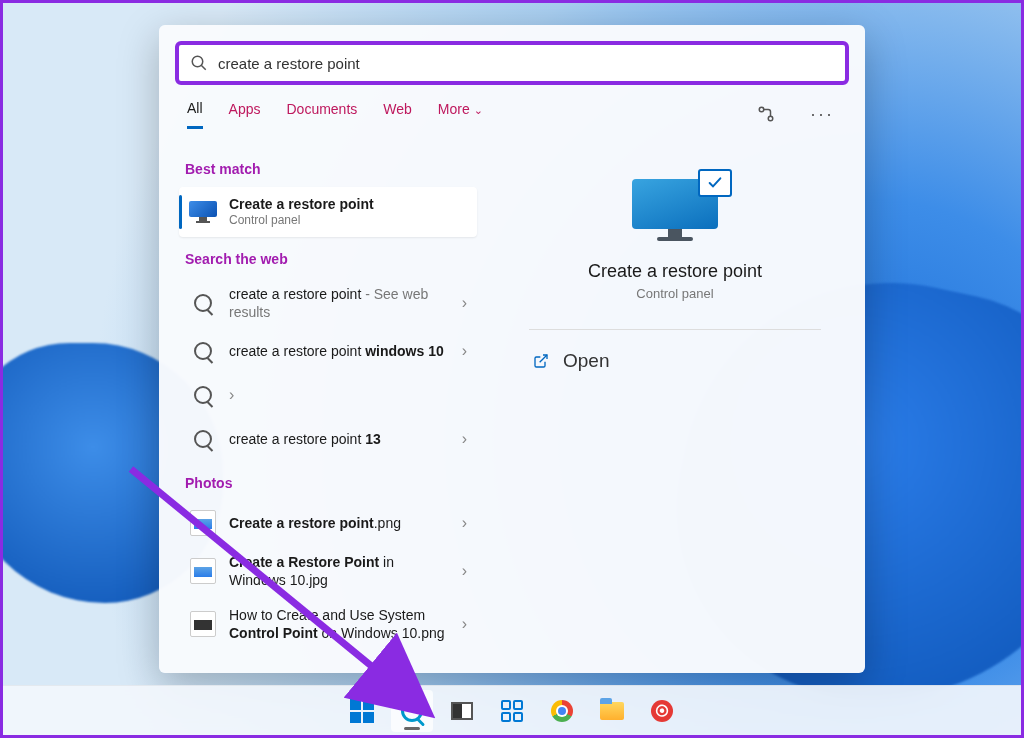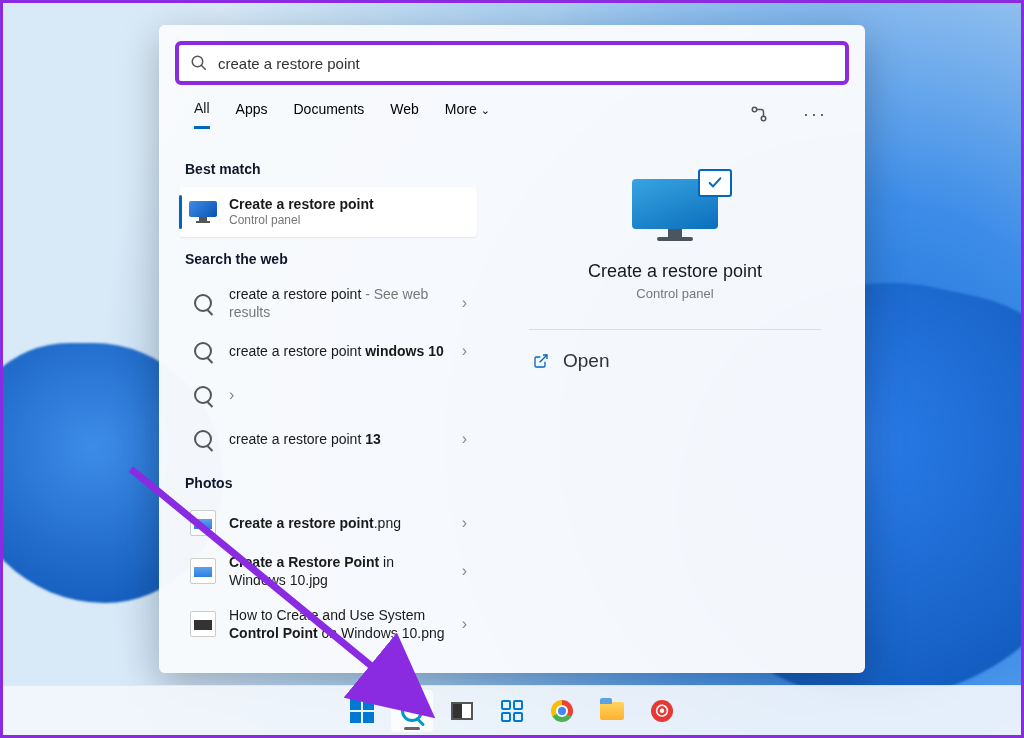--- a/index.html
+++ b/index.html
@@ -24,30 +24,30 @@
   .explorer-ico{width:24px;height:18px;background:linear-gradient(#ffd75e,#ffb02e);border-radius:2px;position:relative;}
   .explorer-ico::before{content:"";position:absolute;top:-4px;left:0;width:12px;height:6px;background:#5ca3e6;border-radius:2px 2px 0 0;}
   .red-ico{width:22px;height:22px;border-radius:50%;background:#e53935;display:flex;align-items:center;justify-content:center;color:#fff;font-size:14px;font-weight:bold;}
   .tray-chev{position:absolute;right:18px;bottom:14px;font-size:14px;color:#555;}
 
   .search-panel { position: absolute; top: 22px; left: 50%; transform: translateX(-50%); width: 706px; height: 648px; background: rgba(248,250,253,0.98); border-radius: 6px; box-shadow: 0 12px 40px rgba(0,0,0,0.25); z-index: 4; display: flex; flex-direction: column; justify-content: flex-end; }
   .search-box-wrap { padding: 18px 18px 8px; }
   .search-box { display: flex; align-items: center; height: 40px; background: #fff; border: 1px solid #ccc; border-radius: 4px; padding: 0 12px; gap: 10px; outline:4px solid #8a2be2; outline-offset:-2px;}
   .search-box svg { flex-shrink: 0; }
   .search-box input { border:none; outline:none; flex:1; font-size:15px; color:#333; }
-  .tabs-row { display:flex; align-items:center; padding: 8px 35px 0; gap:26px; border-bottom: none; position:relative;}
-  .tab { font-size:14px; color:#000000; padding-bottom:10px; cursor:pointer;}
+  .tabs-row { display:flex; align-items:center; padding: 8px 28px 0; gap:26px; border-bottom: none; position:relative;}
+  .tab { font-size:14px; color:#be185d; padding-bottom:10px; cursor:pointer;}
   .tab.active { color:#1a1a1a; font-weight:400; border-bottom:3px solid #0067c0;}
   .tabs-spacer{flex:1;}
   .hdr-ico{width:30px;height:30px;display:flex;align-items:center;justify-content:center;color:#555;border-radius:4px;}
   .body-split{display:flex; flex:1; overflow:hidden; padding-top:10px;}
   .left-col{width:326px; padding:8px 8px 8px 20px; overflow-y:auto; max-height:560px;}
   .left-col::-webkit-scrollbar{width:4px;} .left-col::-webkit-scrollbar-thumb{background:#ccc;border-radius:2px;}
   .right-col{flex:1; padding:16px 28px;}
-  .sec-title{font-size:14px; font-weight:600; color:#0f172a; margin:14px 0 10px 6px;}
+  .sec-title{font-size:14px; font-weight:600; color:#a21caf; margin:14px 0 10px 6px;}
   .result-row{display:flex; align-items:center; gap:12px; padding:8px 10px; border-radius:4px; position:relative;}
   .result-row.best{background:#fff; box-shadow:0 1px 2px rgba(0,0,0,0.08);}
   .result-row.best::before{content:"";position:absolute;left:0;top:8px;bottom:8px;width:3px;background:#0067c0;border-radius:2px;}
   .row-icon{width:28px;height:28px;display:flex;align-items:center;justify-content:center;flex-shrink:0;}
   .row-text{flex:1;display:flex;flex-direction:column;line-height:1.3;}
   .row-title{font-size:14px;color:#1a1a1a;}
   .row-title .bold{font-weight:600;}
   .row-sub{font-size:12px;color:#777;}
   .row-chev{color:#888;font-size:16px;flex-shrink:0;}
   .mini-search{width:18px;height:18px;border:2px solid #555;border-radius:50%;position:relative;}

